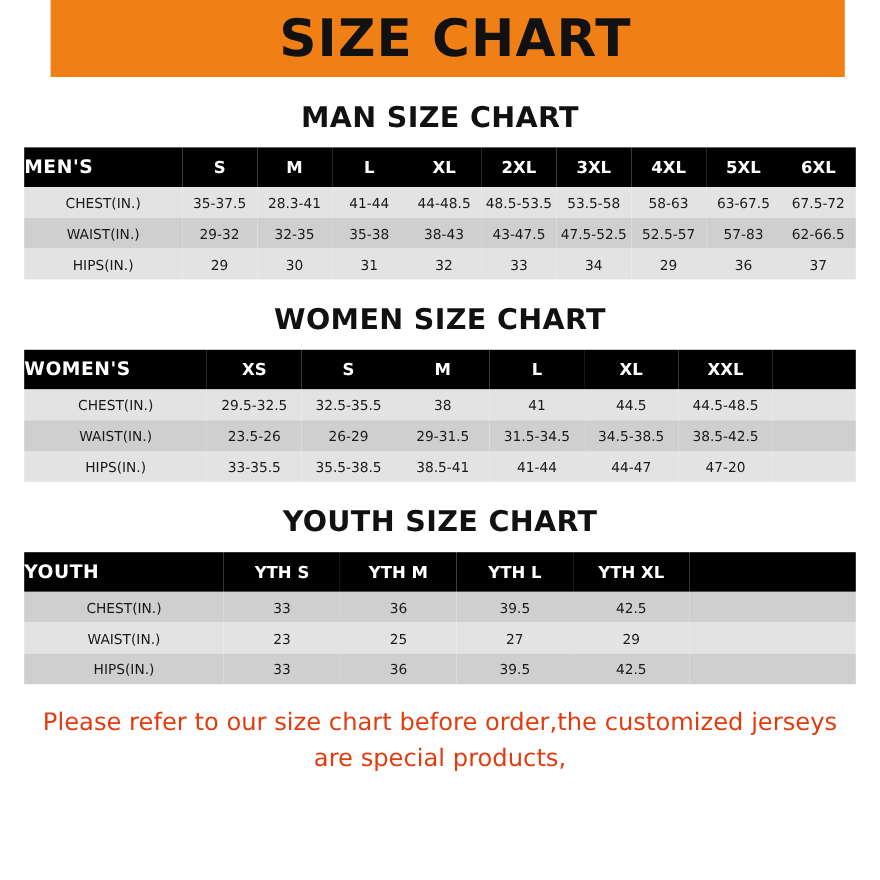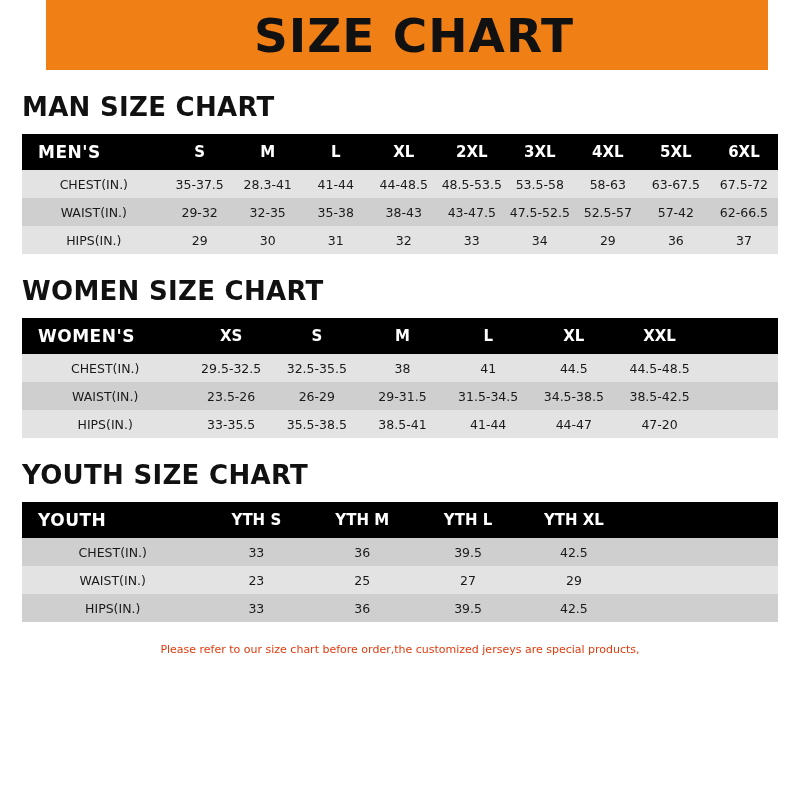--- a/index.html
+++ b/index.html
@@ -50,20 +50,21 @@
     font-size: 47px;
     letter-spacing: 1px;
     color: #111111;
     line-height: 1;
   }
   .content {
     padding: 0 22px;
     box-sizing: border-box;
   }
   .section-title {
+    text-align: center;
     font-family: "DejaVu Sans", sans-serif;
     font-weight: bold;
     font-size: 26px;
     color: #111111;
     margin: 22px 0 12px 0;
     letter-spacing: 0.3px;
   }
   table.size-table {
     width: 100%;
     border-collapse: collapse;
@@ -82,21 +83,20 @@
   }
   table.size-table thead th {
     background: #000000;
     color: #ffffff;
     font-weight: bold;
     font-size: 15px;
     height: 36px;
   }
   table.size-table thead th.corner {
     text-align: left;
-    padding-left: 16px;
     font-size: 17px;
     letter-spacing: 0.5px;
   }
   tr.row-light td { background: #e3e3e3; }
   tr.row-dark td  { background: #cfcfcf; }
   td.label-cell {
     text-align: center;
     font-size: 12.5px;
     color: #1a1a1a;
     margin-top: 28px;
@@ -107,21 +107,21 @@
   table#youth-table col.c0 { width: 24%; }
   table#youth-table col.blank { width: 20%; }
   table#women-table col.blank { width: 10%; }
 
   .footer-note {
     margin-top: 20px;
     padding: 0 10px;
     text-align: center;
     color: #e23b0e;
     font-family: "DejaVu Sans", sans-serif;
-    font-size: 11px;
+    font-size: 22px;
     line-height: 1.45;
   }
   .footer-note .line { display: block; }
 </style>
 </head>
 <body>
 
 <div class="page">
 
   <div class="header-band">
@@ -173,21 +173,21 @@
         </tr>
         <tr class="row-dark">
           <td class="label-cell">WAIST(IN.)</td>
           <td>29-32</td>
           <td>32-35</td>
           <td>35-38</td>
           <td>38-43</td>
           <td>43-47.5</td>
           <td>47.5-52.5</td>
           <td>52.5-57</td>
-          <td>57-42</td>
+          <td>57-83</td>
           <td>62-66.5</td>
         </tr>
         <tr class="row-light">
           <td class="label-cell">HIPS(IN.)</td>
           <td>29</td>
           <td>30</td>
           <td>31</td>
           <td>32</td>
           <td>33</td>
           <td>34</td>

